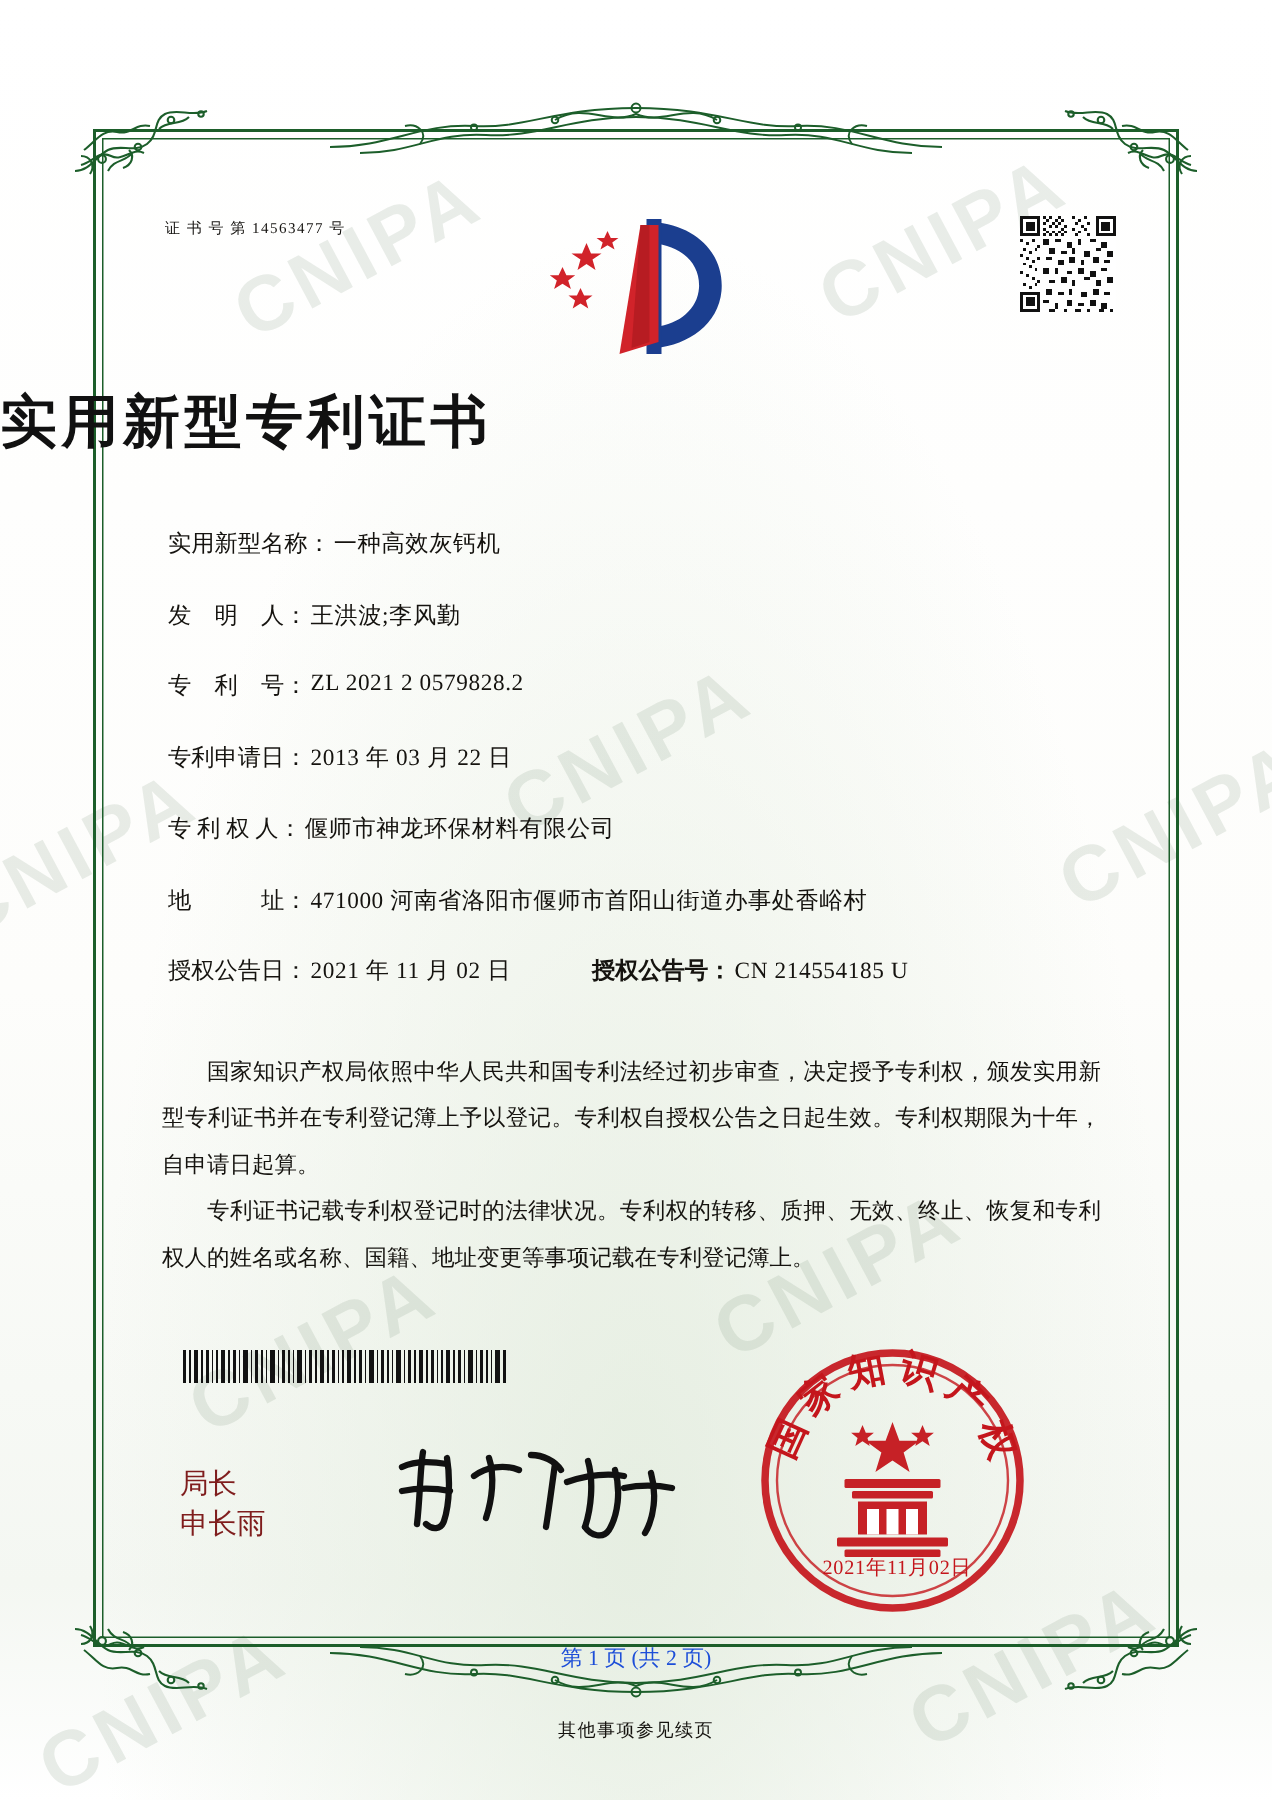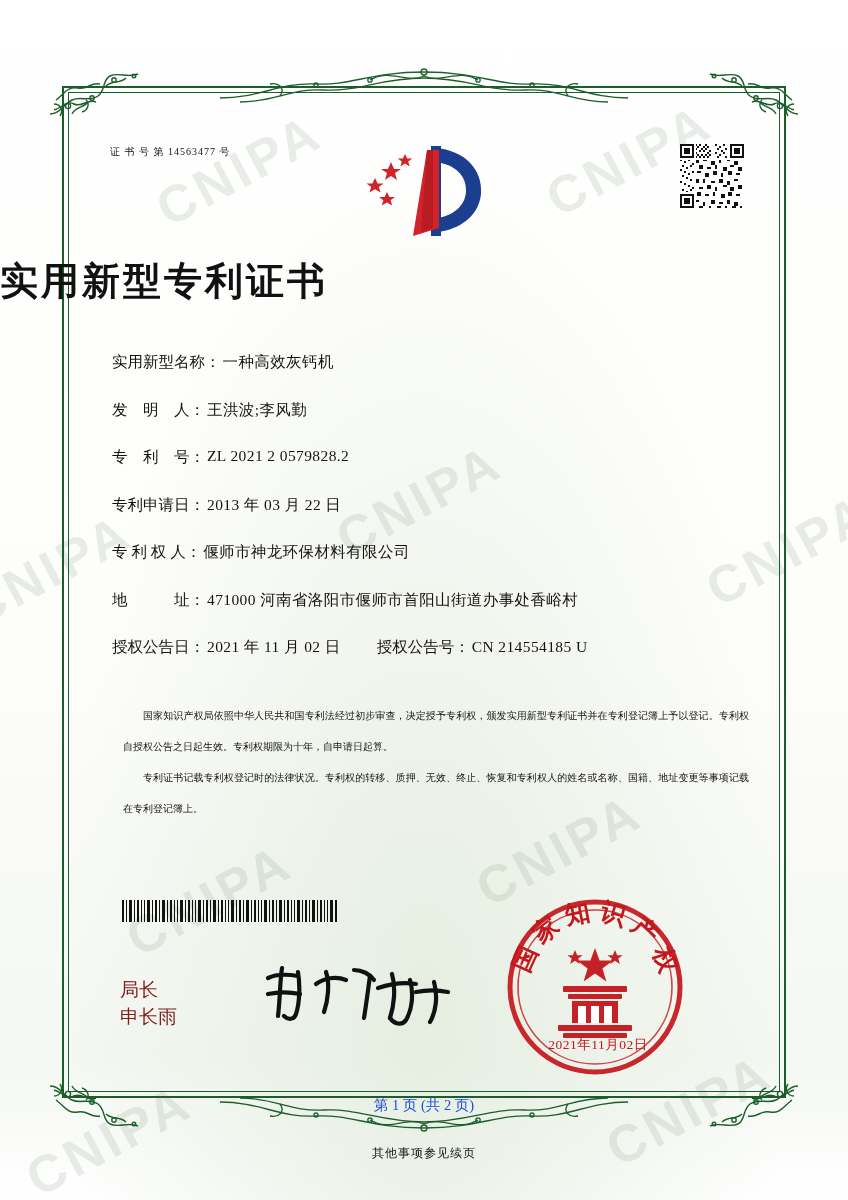--- a/index.html
+++ b/index.html
@@ -141,28 +141,28 @@
   }
   .val {
     margin-left: 2px;
     letter-spacing: 0.4px;
   }
   .row-grant {
     display: flex;
     align-items: baseline;
     margin-bottom: 0;
   }
-  .row-grant .g2 { margin-left: 36px; }
+  .row-grant .g2 { margin-left: 54px; font-weight: bold; }
 
   
   .body {
     position: absolute;
-    left: 123px; top: 700px;
+    left: 108px; top: 700px;
     width: 626px;
-    font-size: 10px;
+    font-size: 15px;
     line-height: 31px;
     color: #15130f;
     text-align: justify;
   }
   .body p { margin: 0; text-indent: 2em; }
   .body p + p { margin-top: 0; }
 
   
   .barcode {
     position: absolute;

